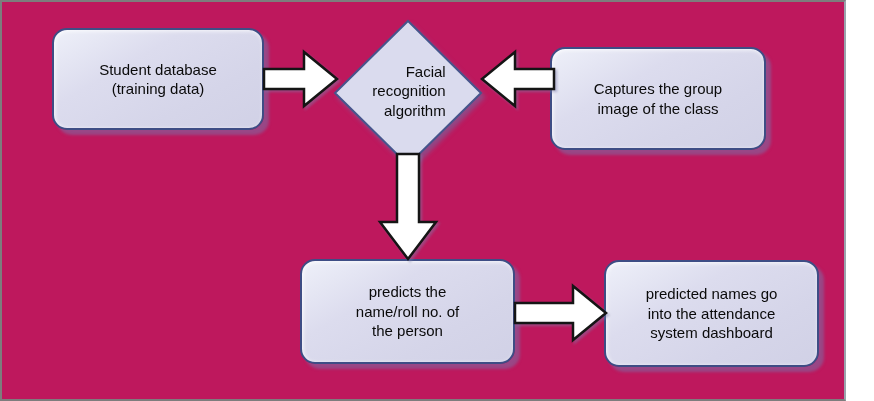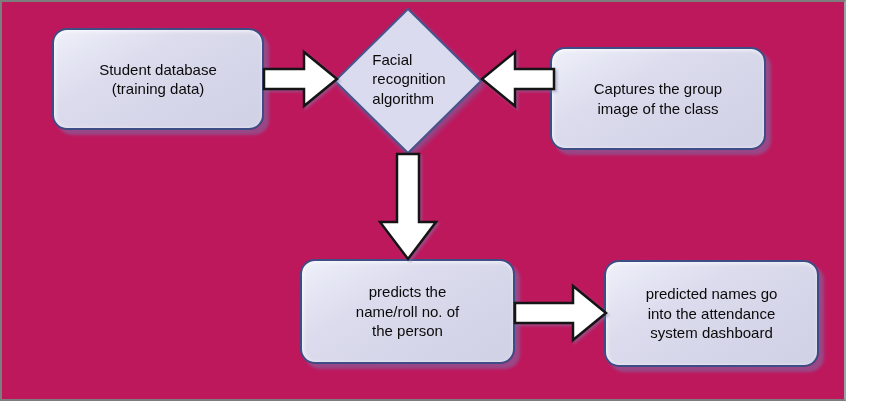--- a/index.html
+++ b/index.html
@@ -33,27 +33,27 @@
   }
   .label {
     white-space: pre-line;
     font-size: 15px;
     line-height: 19.5px;
     color: #0a0a0a;
   }
   .diamond-wrap {
     position: absolute;
     left: 326px;
-    top: 0px;
+    top: 12px;
     width: 162px;
     height: 158px;
     display: flex;
     align-items: center;
     justify-content: center;
-    text-align: left;
+    text-align: right;
   }
   .diamond-wrap svg {
     position: absolute;
     left: 0; top: 0;
     filter: drop-shadow(3px 4px 2px rgba(110, 110, 165, 0.55));
   }
   .diamond-wrap .label {
     position: relative;
     margin-top: -4px;
   }

